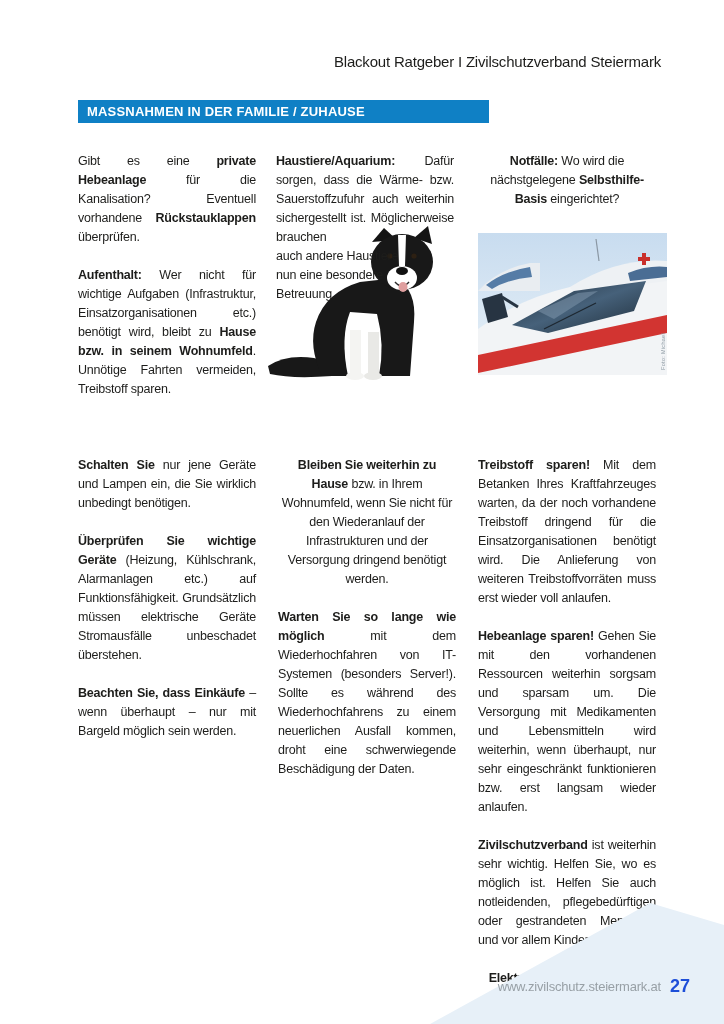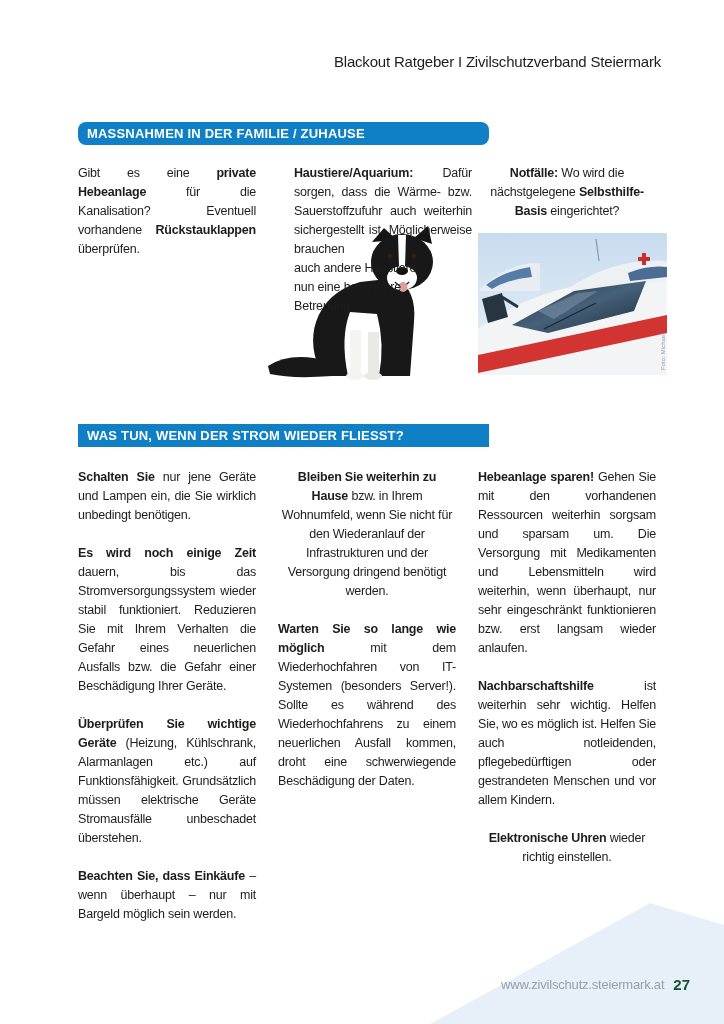--- a/index.html
+++ b/index.html
@@ -4,49 +4,49 @@
 <style>
   html,body{margin:0;padding:0;background:#ffffff;}
   .page{position:relative;width:724px;height:1024px;background:#ffffff;overflow:hidden;
         font-family:Liberation Sans, sans-serif;color:#1d1d1b;padding-left:6px;}
 
   .header-title{position:absolute;top:53px;right:69px;font-size:15px;letter-spacing:-0.2px;color:#1d1d1b;}
 
   .banner{position:absolute;left:78px;width:411px;height:23px;background:#0f80c5;color:#ffffff;
           font-weight:bold;font-size:13px;line-height:23px;padding-left:9px;box-sizing:border-box;
           letter-spacing:0.2px;}
-  #banner1{top:122px;border-radius:8px;}
+  #banner1{top:100px;}
   #banner2{top:424px;}
 
   .col{position:absolute;width:178px;font-size:12.5px;line-height:19px;letter-spacing:-0.2px;
        text-align:justify;hyphens:auto;-webkit-hyphens:auto;}
-  .col p{margin:12px 0 19px 0;}
+  .col p{margin:0 0 19px 0;}
   .col p.left{text-align:center;}
   .col b{font-weight:bold;}
   #s1c1{left:78px;top:152px;}
-  #s1c2{left:294px;top:152px;}
+  #s1c2{left:276px;top:152px;}
   #s1c3{left:478px;top:152px;}
   #s2c1{left:78px;top:456px;}
   #s2c2{left:278px;top:456px;}
   #s2c3{left:478px;top:456px;}
 
   .dog{position:absolute;left:256px;top:226px;width:200px;height:156px;}
   .dog svg{width:100%;height:100%;display:block;}
 
   .ambulance{position:absolute;left:478px;top:233px;width:189px;height:142px;}
   .ambulance svg{width:100%;height:100%;display:block;}
   .credit{position:absolute;right:1px;bottom:5px;writing-mode:vertical-rl;transform:rotate(180deg);
           font-size:5.5px;color:#8c98a2;letter-spacing:0.3px;}
 
   .wedge{position:absolute;left:0;top:900px;width:724px;height:124px;background:#e7f0f8;
          clip-path:polygon(59.4% 100%, 89.8% 2.4%, 100% 20.2%, 100% 100%);}
 
   .footer{position:absolute;top:976px;right:40px;display:flex;align-items:center;gap:9px;}
   .footer .url{font-size:13px;color:#98a0a6;letter-spacing:-0.2px;}
-  .footer .pagenum{font-size:15px;font-weight:bold;color:#14532d;}
+  .footer .pagenum{font-size:18px;font-weight:bold;color:#1d4ed8;}
 </style>
 </head>
 <body>
 
 <div class="page">
 
   <div class="header-title">Blackout Ratgeber I Zivilschutzverband Steiermark</div>
 
   <div class="banner" id="banner1">MASSNAHMEN IN DER FAMILIE / ZUHAUSE</div>
 
@@ -101,43 +101,43 @@
       <g fill="#c9302c">
           <rect x="164" y="20" width="4" height="12"></rect>
           <rect x="160" y="24" width="12" height="4"></rect>
         </g>
     </svg>
     <span class="credit">Foto: Michael</span>
   </div>
 
   <div class="col" id="s1c1">
       <p><span>Gibt es eine </span><b>private Hebeanlage</b><span> für die Kanalisation? Eventuell vorhandene </span><b>Rückstauklappen</b><span> überprüfen.</span></p>
+      <p><b>Aufenthalt:</b><span> Wer nicht für wichtige Aufgaben (Infrastruktur, Einsatzorganisationen etc.) benötigt wird, bleibt zu </span><b>Hause bzw. in seinem Wohnumfeld</b><span>. Unnötige Fahrten vermeiden, Treibstoff sparen.</span></p>
     </div>
   <div class="col" id="s1c2">
       <p><b>Haustiere/Aquarium:</b><span> Dafür sorgen, dass die Wärme- bzw. Sauerstoffzufuhr auch weiterhin sichergestellt ist. Möglicherweise brauchen<br>auch andere Haustiere<br>nun eine besondere<br>Betreuung.</span></p>
     </div>
   <div class="col" id="s1c3">
       <p class="left"><b>Notfälle:</b><span> Wo wird die nächstgelegene </span><b>Selbsthilfe-Basis</b><span> eingerichtet?</span></p>
     </div>
 
-  <div class="banner" id="banner2">WAS TUN, WENN DER STROM WIEDER FLIESST?</div>
 
   <div class="col" id="s2c1">
       <p><b>Schalten Sie</b><span> nur jene Geräte und Lampen ein, die Sie wirklich unbedingt benötigen.</span></p>
-      <p><b>Es wird noch einige Zeit</b><span> dauern, bis das Stromversorgungssystem wieder stabil funktioniert. Reduzieren Sie mit Ihrem Verhalten die Gefahr eines neuerlichen Ausfalls bzw. die Gefahr einer Beschädigung Ihrer Geräte.</span></p>
       <p><b>Überprüfen Sie wichtige Geräte</b><span> (Heizung, Kühlschrank, Alarmanlagen etc.) auf Funktionsfähigkeit. Grundsätzlich müssen elektrische Geräte Stromausfälle unbeschadet überstehen.</span></p>
       <p><b>Beachten Sie, dass Einkäufe</b><span> – wenn überhaupt – nur mit Bargeld möglich sein werden.</span></p>
     </div>
   <div class="col" id="s2c2">
       <p class="left"><b>Bleiben Sie weiterhin zu Hause</b><span> bzw. in Ihrem Wohnumfeld, wenn Sie nicht für den Wiederanlauf der Infrastrukturen und der Versorgung dringend benötigt werden.</span></p>
       <p><b>Warten Sie so lange wie möglich</b><span> mit dem Wiederhochfahren von IT-Systemen (besonders Server!). Sollte es während des Wiederhochfahrens zu einem neuerlichen Ausfall kommen, droht eine schwerwiegende Beschädigung der Daten.</span></p>
     </div>
   <div class="col" id="s2c3">
+      <p><b>Treibstoff sparen!</b><span> Mit dem Betanken Ihres Kraftfahrzeuges warten, da der noch vorhandene Treibstoff dringend für die Einsatzorganisationen benötigt wird. Die Anlieferung von weiteren Treibstoffvorräten muss erst wieder voll anlaufen.</span></p>
       <p><b>Hebeanlage sparen!</b><span> Gehen Sie mit den vorhandenen Ressourcen weiterhin sorgsam und sparsam um. Die Versorgung mit Medikamenten und Lebensmitteln wird weiterhin, wenn überhaupt, nur sehr eingeschränkt funktionieren bzw. erst langsam wieder anlaufen.</span></p>
-      <p><b>Nachbarschaftshilfe</b><span> ist weiterhin sehr wichtig. Helfen Sie, wo es möglich ist. Helfen Sie auch notleidenden, pflegebedürftigen oder gestrandeten Menschen und vor allem Kindern.</span></p>
+      <p><b>Zivilschutzverband</b><span> ist weiterhin sehr wichtig. Helfen Sie, wo es möglich ist. Helfen Sie auch notleidenden, pflegebedürftigen oder gestrandeten Menschen und vor allem Kindern.</span></p>
       <p class="left"><b>Elektronische Uhren</b><span> wieder richtig einstellen.</span></p>
     </div>
 
   <div class="wedge"></div>
   <div class="footer">
     <span class="url">www.zivilschutz.steiermark.at</span>
     <span class="pagenum">27</span>
   </div>
 
 </div>

